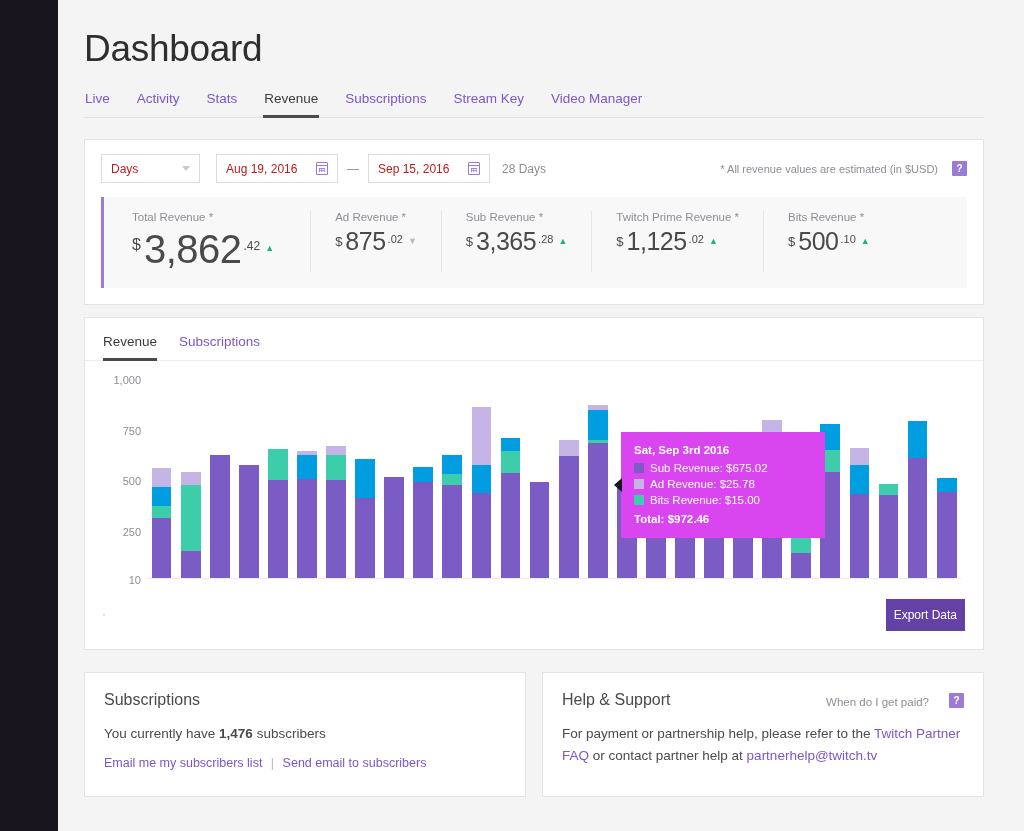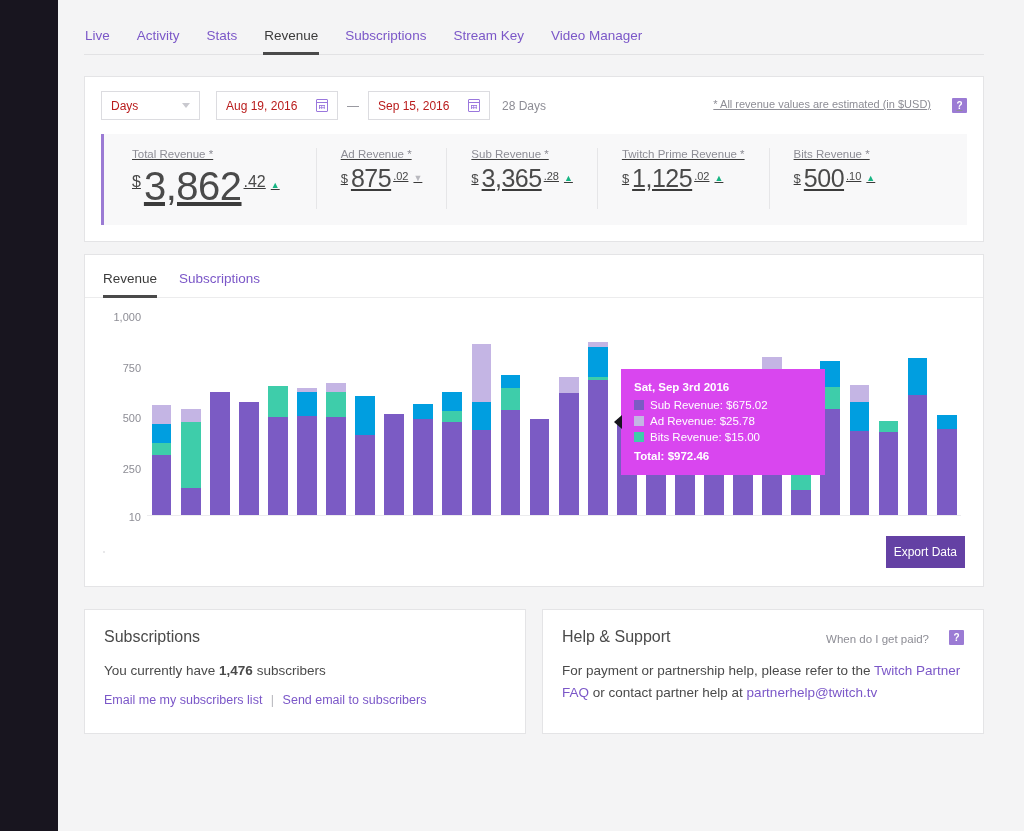--- a/index.html
+++ b/index.html
@@ -62,48 +62,47 @@
     width: 6px; height: 4px;
     background-image:
       linear-gradient(#9a77dd 1px, transparent 1px),
       linear-gradient(90deg, #9a77dd 1px, transparent 1px);
     background-size: 2.4px 2.4px;
   }
   .dash { color: #8d8d95; margin: 0 9px; font-size: 12px; }
   .days-count { font-size: 12px; color: #8d8d95; margin-left: 12px; }
   .filter-note {
     margin-left: auto; font-size: 11px; color: #8d8d95;
-    display: flex; align-items: flex-start; gap: 21px; text-decoration: underline;
+    display: flex; align-items: center; gap: 14px;
   }
   .qmark {
     background: #9b7bd4; color: #fff; width: 15px; height: 15px;
     font-size: 10px; display: flex; align-items: center;
     justify-content: center; font-weight: bold; border-radius: 1px;
   }
 
   .metrics {
     display: flex; align-items: stretch; background: #f8f8f9;
     border-left: 3px solid #9b7bd4; margin: 0 16px 16px 16px;
     padding: 14px 0 16px 0;
-    text-decoration: underline;
   }
   .metric { padding: 0 24px; display: flex; flex-direction: column; }
   .metric.primary { padding-left: 28px; padding-right: 36px; }
   .metric + .metric { border-left: 1px solid #e6e6e8; }
   .metric-label {
     font-size: 11.5px; color: #8d8d95; margin-bottom: 4px; white-space: nowrap;
   }
   .metric-value { display: flex; align-items: baseline; white-space: nowrap; }
   .cur { font-size: 13px; color: #4a4a4a; margin-right: 3px; align-self: flex-start;
          position: relative; top: 7px; }
   .metric.primary .cur { font-size: 16px; top: 9px; }
   .amt { font-size: 25px; color: #4a4a4a; font-weight: 300; letter-spacing: -0.5px; }
   .metric.primary .amt { font-size: 40px; }
   .cents { font-size: 11px; color: #4a4a4a; margin-left: 2px; position: relative; top: -7px; }
-  .metric.primary .cents { font-size: 16px; top: -13px; }
+  .metric.primary .cents { font-size: 12px; top: -13px; }
   .tri { margin-left: 5px; position: relative; top: -6px; font-size: 9px; }
   .metric.primary .tri { top: -12px; }
   .tri.up { color: #17b583; }
   .tri.down { color: #b9b9bf; }
 
   .chart-panel { margin-top: 12px; }
   .chart-tabs {
     display: flex; gap: 22px; padding: 16px 18px 0 18px;
     border-bottom: 1px solid #ececed;
   }
@@ -173,20 +172,21 @@
   .sep { color: #b6b6bc; margin: 0 5px; }
 </style>
 </head>
 <body>
 
 <div class="app">
   <div class="sidebar"></div>
 
   <div class="content">
 
+    <div class="page-title">Dashboard</div>
 
     <div class="navtabs" id="nav-tabs">
         <div class="navtab">Live</div>
         <div class="navtab">Activity</div>
         <div class="navtab">Stats</div>
         <div class="navtab active">Revenue</div>
         <div class="navtab">Subscriptions</div>
         <div class="navtab">Stream Key</div>
         <div class="navtab">Video Manager</div>
       </div>

